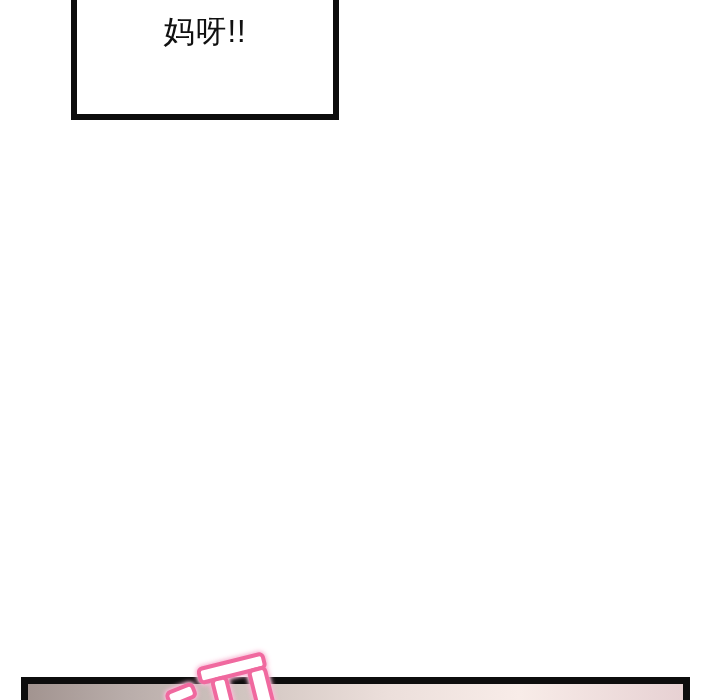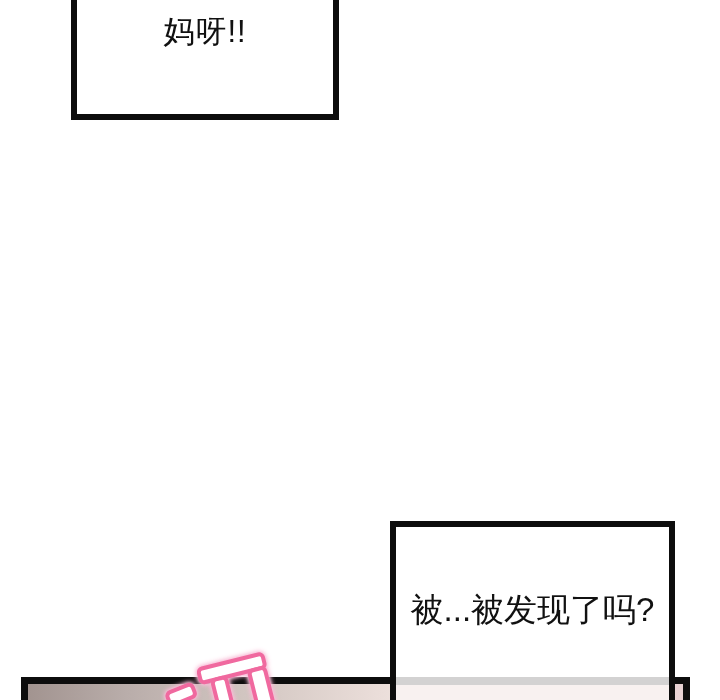--- a/index.html
+++ b/index.html
@@ -122,19 +122,14 @@
 
   <svg class="sfx" viewBox="0 0 130 64" xmlns="http://www.w3.org/2000/svg">
     <g transform="rotate(-14 65 40)" fill="#ffffff" stroke="#f0699f" stroke-width="4" stroke-linejoin="round">
       <rect x="16" y="44" width="27" height="13" rx="4" transform="rotate(-8 29 50)"></rect>
       <rect x="52" y="30" width="66" height="14" rx="4"></rect>
       <rect x="63" y="44" width="14" height="32" rx="4"></rect>
       <rect x="101" y="44" width="16" height="44" rx="4"></rect>
     </g>
   </svg>
 
-  <div class="bubble bubble-bottom">
-    <div class="showthrough-border"></div>
-    <div class="showthrough-fill"></div>
-    <div class="bubble-text">被...被发现了吗?</div>
-  </div>
 
 </div>
 
 </body></html>

